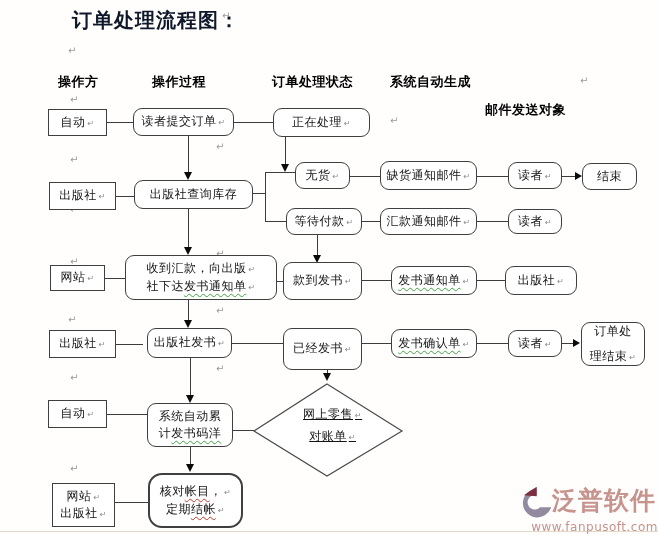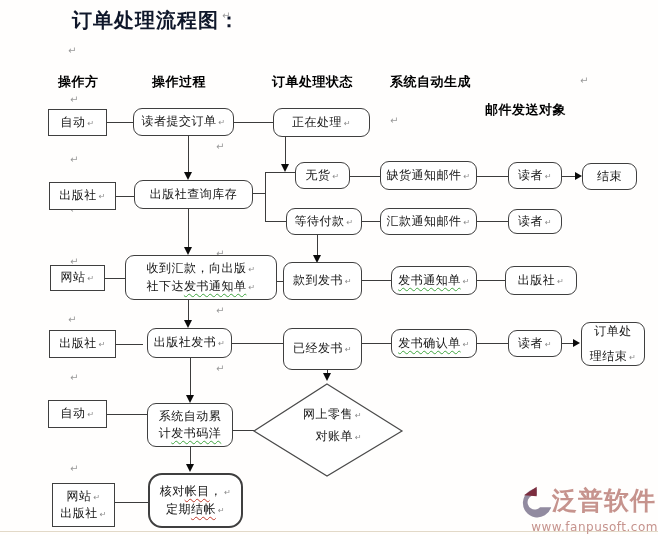--- a/index.html
+++ b/index.html
@@ -20,21 +20,21 @@
         border-bottom:4px solid transparent;border-left:7px solid #0a0a0a;z-index:2;}
   .pmark{position:absolute;font-size:10px;color:#9a9a9a;z-index:1;}
   .pm{font-size:8px;color:#8a8a8a;margin-left:2px;}
   .wavy-g{text-decoration-line:underline;text-decoration-style:wavy;
         text-decoration-color:#3fa53f;text-decoration-thickness:1px;text-underline-offset:3px;}
   .wavy-r{text-decoration-line:underline;text-decoration-style:wavy;
         text-decoration-color:#c0392b;text-decoration-thickness:1px;text-underline-offset:3px;}
   .row{display:block;}
   #diamond{position:absolute;left:250px;top:378px;width:158px;height:104px;z-index:3;}
   #diamond .dtext{position:absolute;left:53px;top:26px;font-size:12px;letter-spacing:0.5px;
-        line-height:20px;text-align:right;white-space:nowrap;}
+        line-height:20px;text-align:center;white-space:nowrap;text-decoration:underline;}
   #watermark{position:absolute;left:518px;top:484px;width:140px;z-index:4;}
   #wm-top{display:flex;align-items:flex-start;}
   #wm-brand{font-size:25px;font-weight:bold;letter-spacing:1px;}
   #wm-url{font-size:12px;letter-spacing:0.5px;margin-top:-2px;text-align:right;}
   #bottom-rule{position:absolute;left:0;top:531px;width:658px;height:1px;background:#e2d9c8;}
 </style>
 </head>
 <body>
 
 <div id="page">

